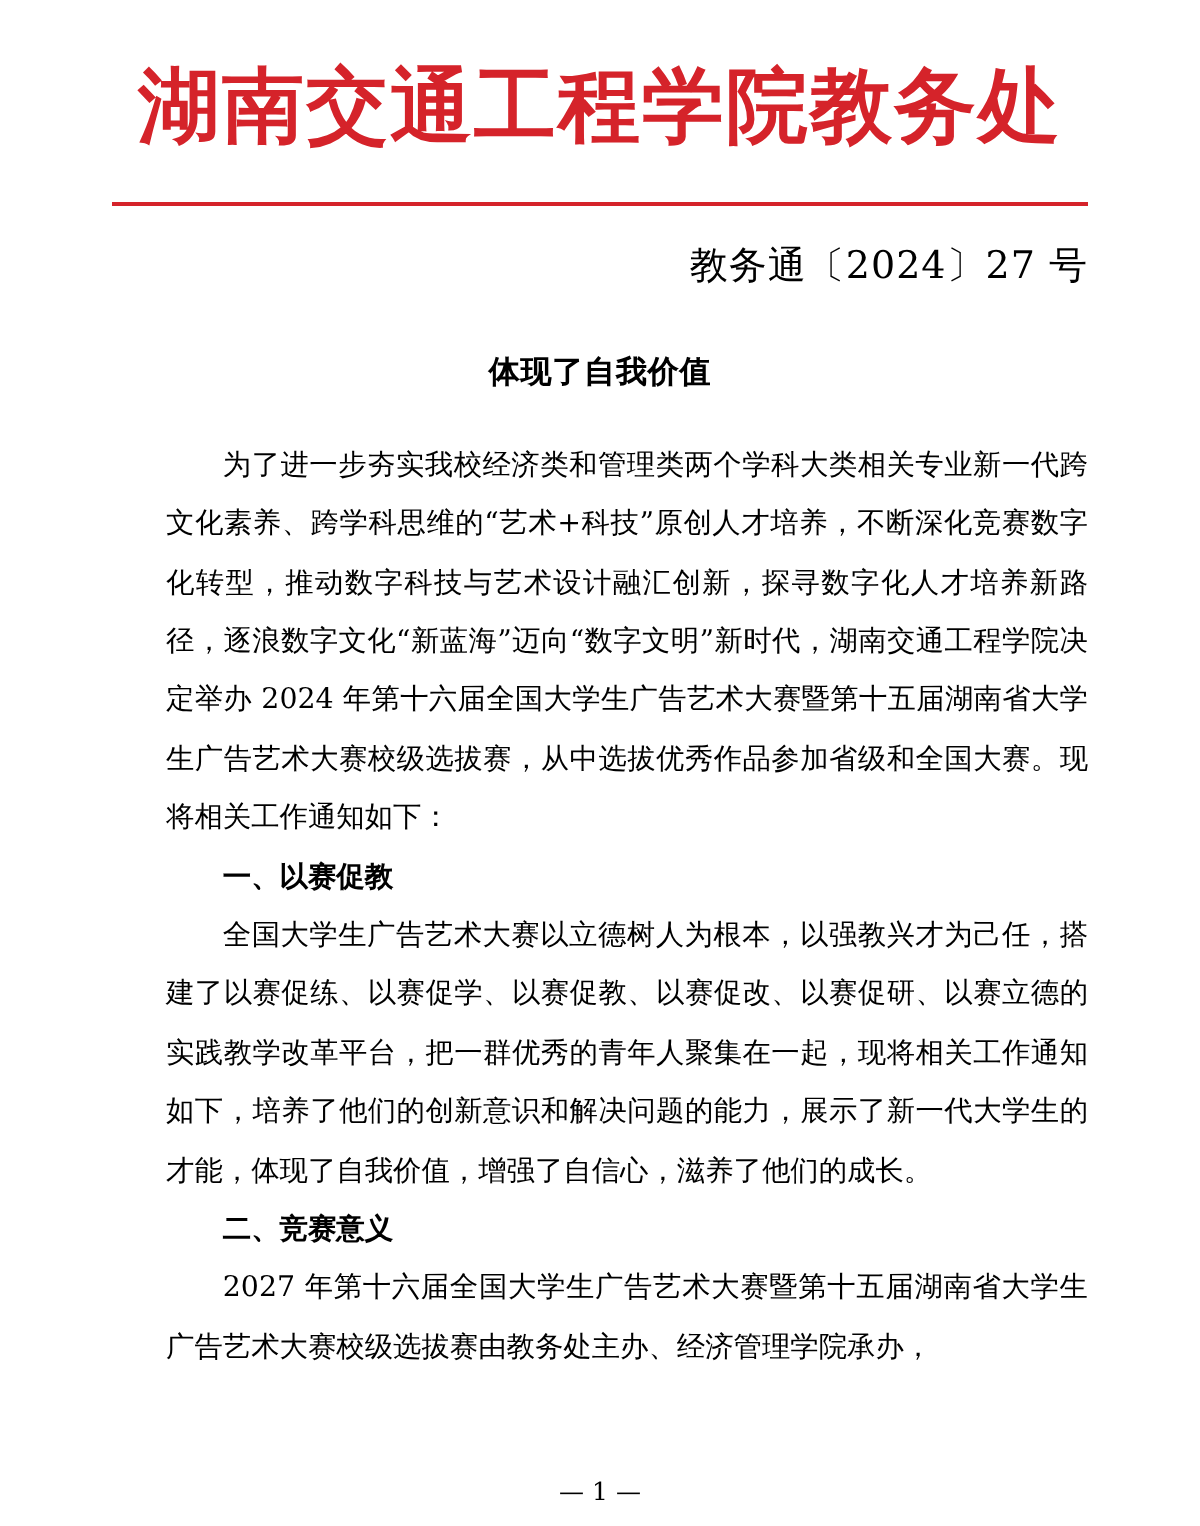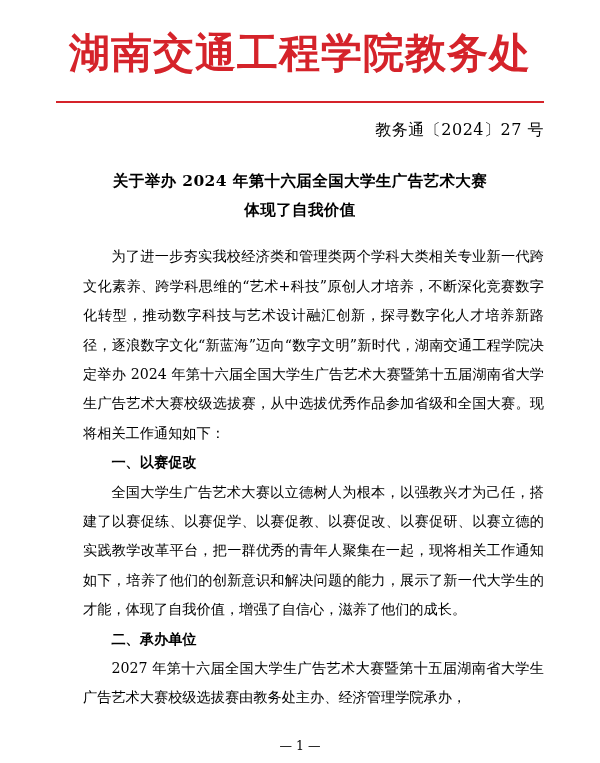--- a/index.html
+++ b/index.html
@@ -35,21 +35,21 @@
     line-height: 1.15;
     white-space: nowrap;
   }
   .letterhead-rule {
     margin-top: 24px;
     border-top: 2px solid #d5232a;
     width: 100%;
   }
   .doc-number {
     text-align: right;
-    font-size: 16px;
+    font-size: 19px;
     margin-top: 17px;
     letter-spacing: 0.5px;
     font-family: "DejaVu Serif", "Liberation Serif", serif;
   }
   .doc-title {
     text-align: center;
     margin-top: 26px;
     font-size: 15.5px;
     font-weight: bold;
     line-height: 1.85;
@@ -93,27 +93,26 @@
 <div class="page">
 
   <div class="letterhead">
     <div class="letterhead-title">湖南交通工程学院教务处</div>
     <div class="letterhead-rule"></div>
   </div>
 
   <div class="doc-number">教务通〔2024〕27 号</div>
 
   <div class="doc-title">
-    <div>关于举办 2024 年第十六届全国大学生广告艺术大赛</div>
     <div>体现了自我价值</div>
   </div>
 
   <div class="body-text">
     <p class="para">为了进一步夯实我校经济类和管理类两个学科大类相关专业新一代跨文化素养、跨学科思维的“艺术+科技”原创人才培养，不断深化竞赛数字化转型，推动数字科技与艺术设计融汇创新，探寻数字化人才培养新路径，逐浪数字文化“新蓝海”迈向“数字文明”新时代，湖南交通工程学院决定举办 2024 年第十六届全国大学生广告艺术大赛暨第十五届湖南省大学生广告艺术大赛校级选拔赛，从中选拔优秀作品参加省级和全国大赛。现将相关工作通知如下：</p>
-    <p class="section-head">一、以赛促改</p>
+    <p class="section-head">一、以赛促教</p>
     <p class="para">全国大学生广告艺术大赛以立德树人为根本，以强教兴才为己任，搭建了以赛促练、以赛促学、以赛促教、以赛促改、以赛促研、以赛立德的实践教学改革平台，把一群优秀的青年人聚集在一起，现将相关工作通知如下，培养了他们的创新意识和解决问题的能力，展示了新一代大学生的才能，体现了自我价值，增强了自信心，滋养了他们的成长。</p>
-    <p class="section-head">二、承办单位</p>
+    <p class="section-head">二、竞赛意义</p>
     <p class="para">2027 年第十六届全国大学生广告艺术大赛暨第十五届湖南省大学生广告艺术大赛校级选拔赛由教务处主办、经济管理学院承办，</p>
   </div>
 
   <div class="page-number">— 1 —</div>
 
 </div>
 
 </body></html>

